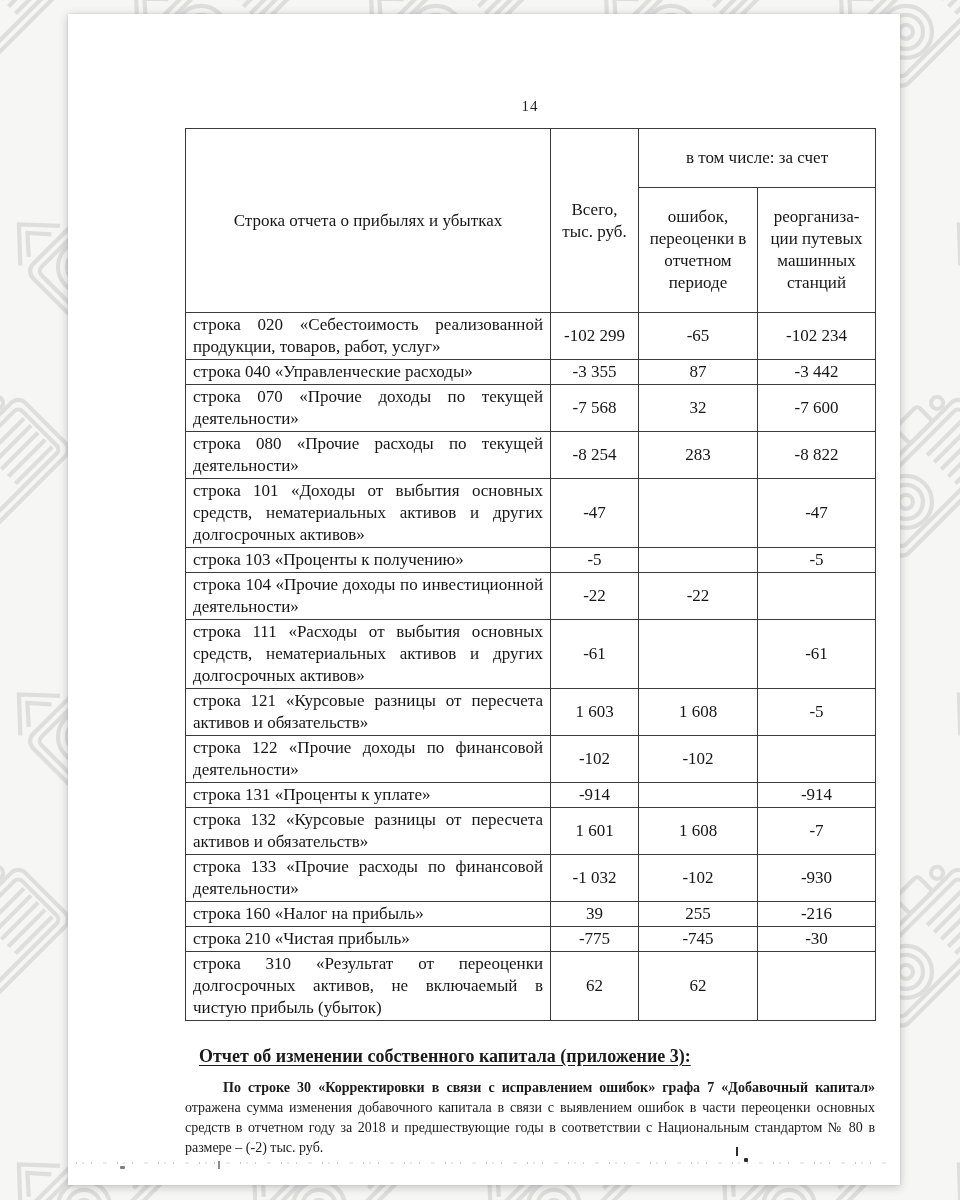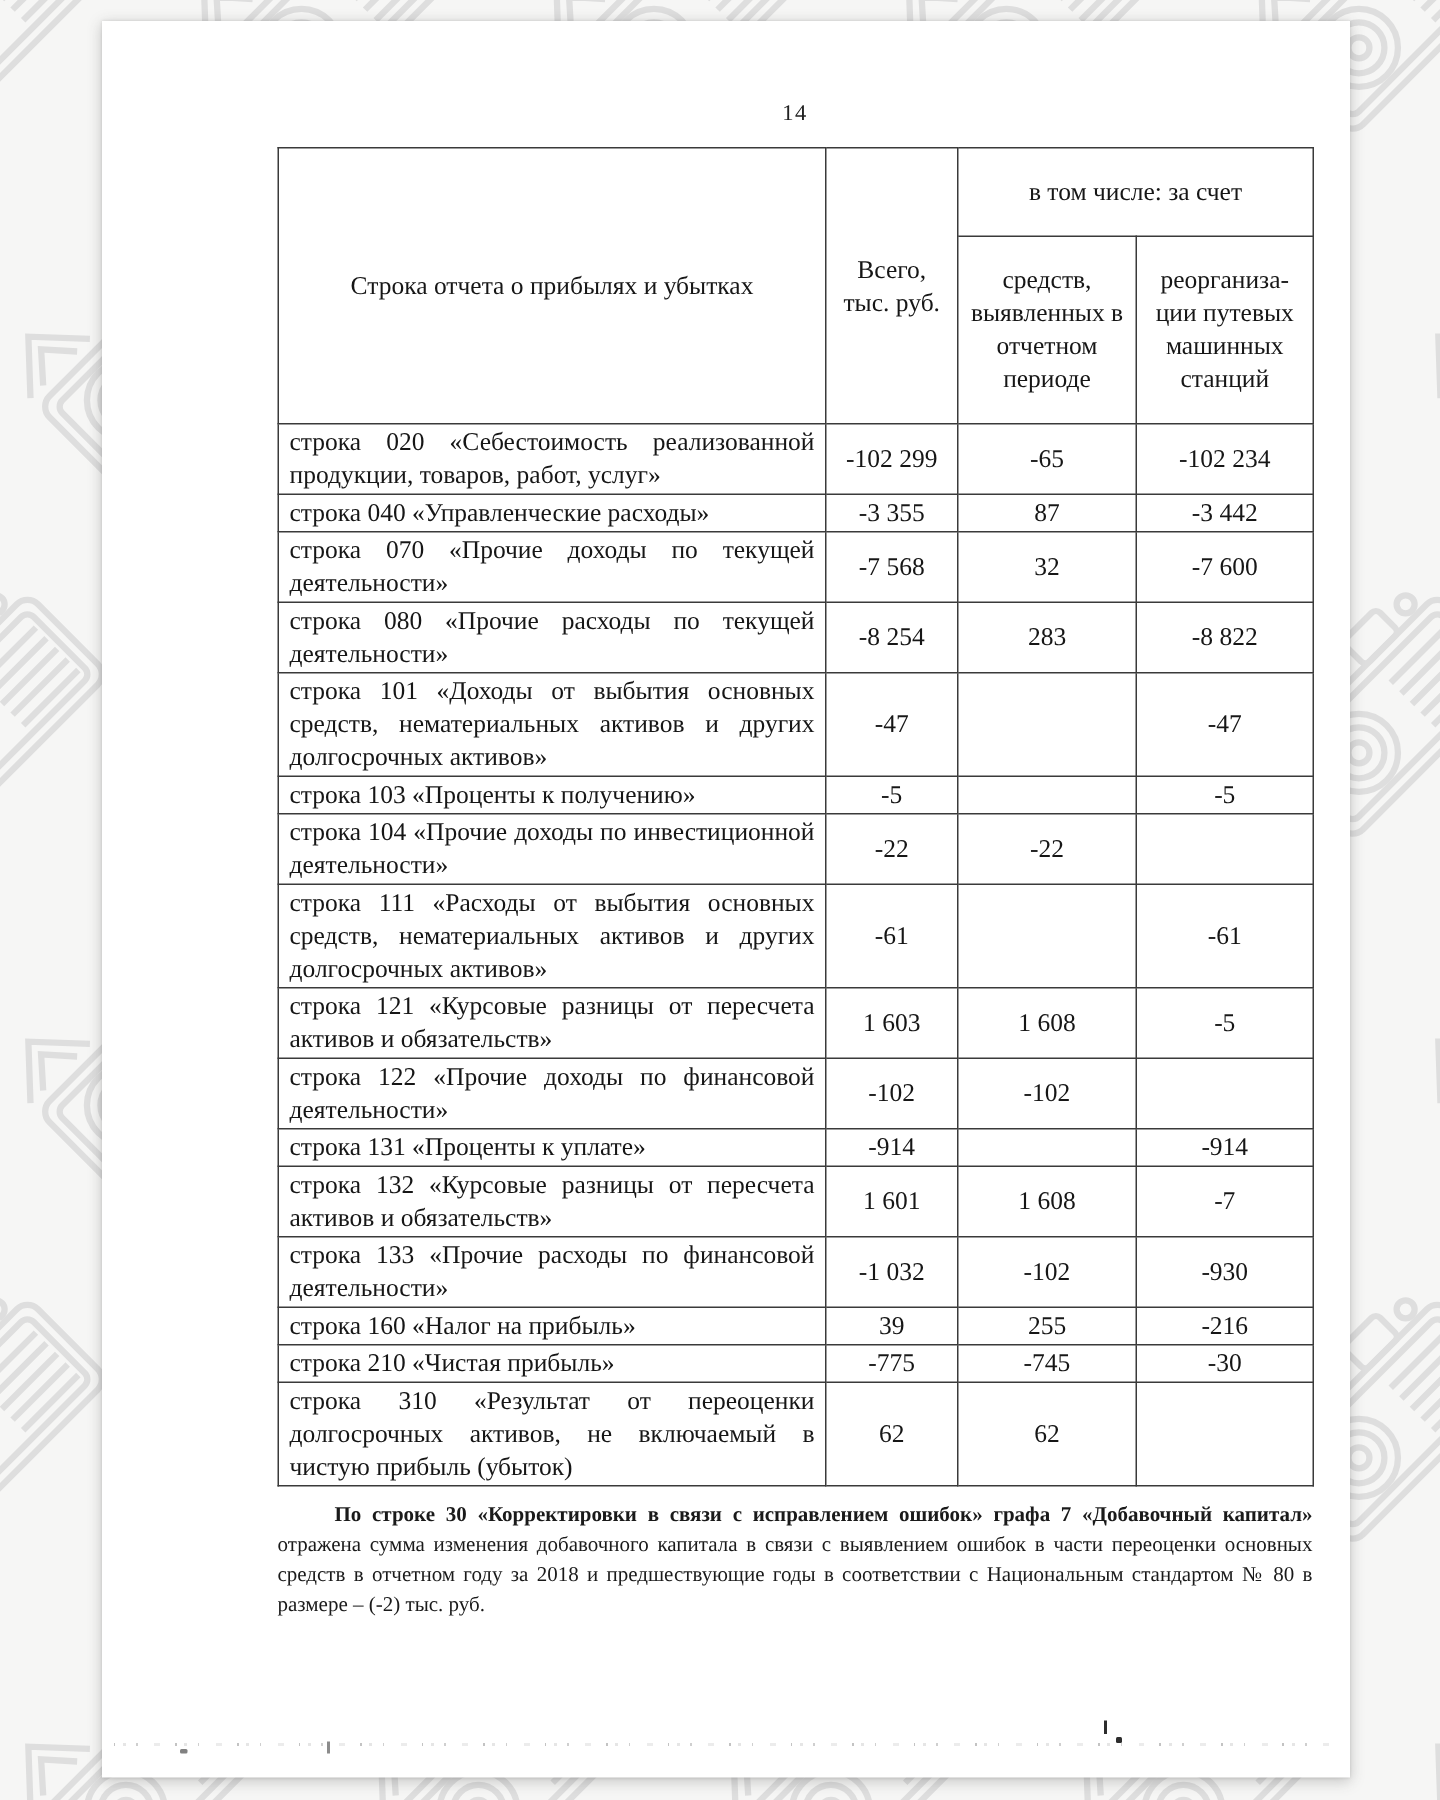--- a/index.html
+++ b/index.html
@@ -10,21 +10,21 @@
   }
   .board{position:relative;width:960px;height:1200px;}
   #watermark{position:absolute;left:0;top:0;width:960px;height:1200px;overflow:hidden;}
   .sheet{
     position:absolute;left:68px;top:14px;width:832px;height:1171px;
     background:#ffffff;
     box-shadow:0 2px 9px rgba(60,60,60,.28), 0 0 2px rgba(0,0,0,.12);
   }
   .content{margin:0 25px 0 117px;color:#1a1a1a;}
   .pagenum{
-    text-align:center;padding-top:54px;font-size:15px;letter-spacing:1px;color:#222;
+    text-align:center;padding-top:84px;font-size:15px;letter-spacing:1px;color:#222;
   }
   table.pl{
     border-collapse:collapse;width:690px;margin-top:13px;table-layout:fixed;
     font-size:17px;color:#161616;
   }
   table.pl th, table.pl td{
     border:1px solid #3a3a3a;
     padding:1px 7px;
     vertical-align:middle;
     line-height:22px;
@@ -495,21 +495,21 @@
             <col style="width:119px">
             <col style="width:118px">
         </colgroup>
         <thead>
           <tr>
             <th rowspan="2">Строка отчета о прибылях и убытках</th>
             <th rowspan="2">Всего, тыс. руб.</th>
             <th colspan="2" class="group">в том числе: за счет</th>
           </tr>
           <tr>
-            <th>средств, выявленных в отчетном периоде</th>
+            <th>ошибок, переоценки в отчетном периоде</th>
             <th>реорганиза-ции путевых машинных станций</th>
           </tr>
         </thead>
         <tbody id="pl-body">
             <tr>
               <td class="lbl">строка 020 «Себестоимость реализованной продукции, товаров, работ, услуг»</td>
               <td class="num">-102 299</td>
               <td class="num">-65</td>
               <td class="num">-102 234</td>
             </tr>
@@ -599,20 +599,21 @@
             </tr>
             <tr>
               <td class="lbl">строка 310 «Результат от переоценки долгосрочных активов, не включаемый в чистую прибыль (убыток)</td>
               <td class="num">62</td>
               <td class="num">62</td>
               <td class="num"></td>
             </tr>
           </tbody>
       </table>
 
+      <h2 class="sec">Отчет об изменении собственного капитала (приложение 3):</h2>
 
       <p class="body"><b>По строке 30 «Корректировки в связи с исправлением ошибок» графа 7 «Добавочный капитал»</b><span> отражена сумма изменения добавочного капитала в связи с выявлением ошибок в части переоценки основных средств в отчетном году за 2018 и предшествующие годы в соответствии с Национальным стандартом № 80 в размере – (-2) тыс. руб.</span></p>
 
     </div>
 
     <div class="noise"></div>
     <div class="speck s1"></div>
     <div class="speck s2"></div>
     <div class="speck s3"></div>
     <div class="speck s4"></div>

